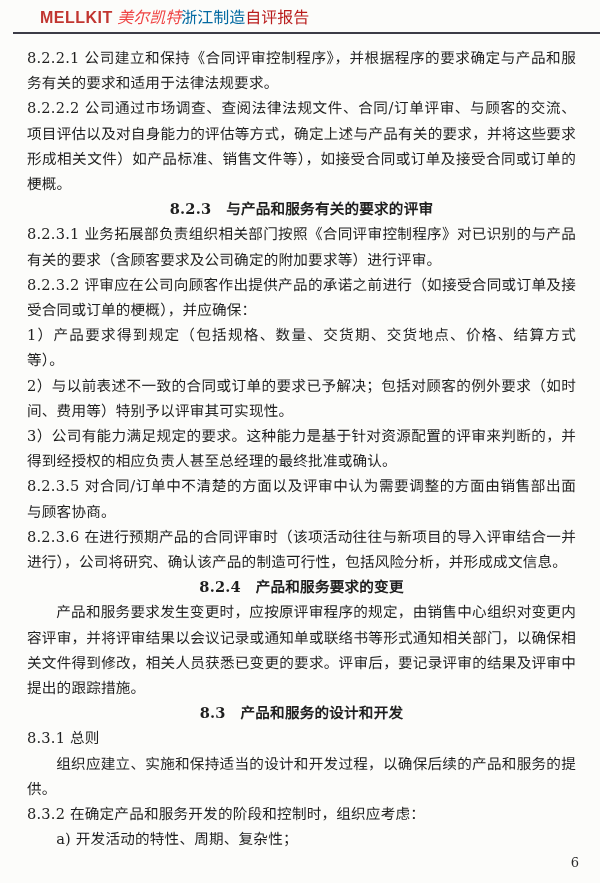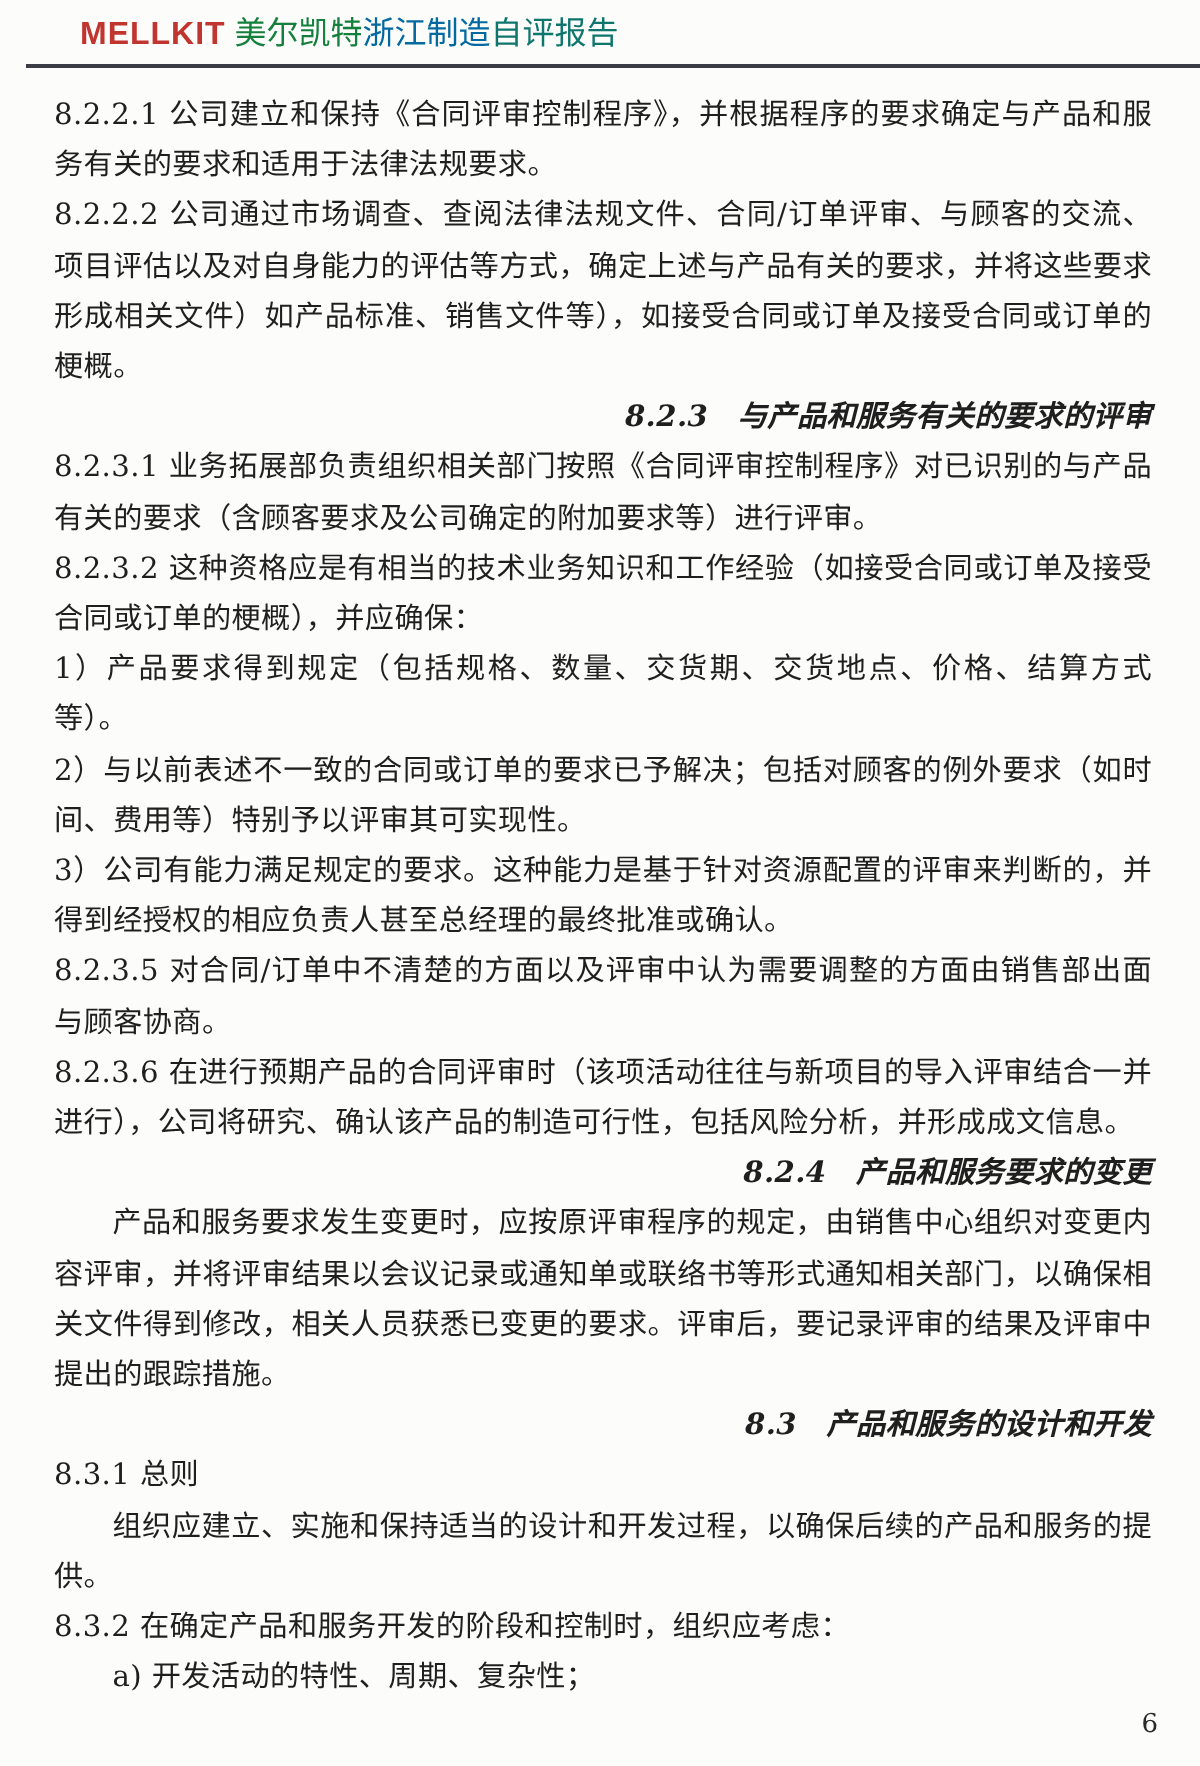--- a/index.html
+++ b/index.html
@@ -44,22 +44,21 @@
     letter-spacing: 0.2px;
     line-height: 25.2px;
     color: #1f1f1f;
     text-align: justify;
   }
   .document-body p {
     margin: 0;
   }
   p.heading {
     font-weight: bold;
-    text-align: right;
-    font-style: italic;
+    text-align: center;
   }
   p.indent {
     text-indent: 2em;
   }
   p.inset {
     padding-left: 2em;
     text-align: left;
   }
   
   .page-number {
@@ -70,31 +69,31 @@
     color: #2a2a2a;
   }
 </style>
 </head>
 <body>
 
 <div class="page">
 
   <header class="report-header">
     <div class="header-line">
-      <span class="brand" style="color: rgb(193, 53, 48);">MELLKIT</span><span style="color: #15803d;"> 美尔凯特</span><span style="color: #0369a1;">浙江制造</span><span style="color: #0f766e;">自评报告</span>
+      <span class="brand" style="color: rgb(193, 53, 48);">MELLKIT</span><span style="color: #ef4444; font-style: italic;"> 美尔凯特</span><span style="color: #0369a1;">浙江制造</span><span style="color: #b91c1c;">自评报告</span>
     </div>
     <div class="header-rule" style="background: rgb(60, 60, 70);"></div>
   </header>
 
   <main class="document-body">
     <p class="body">8.2.2.1 公司建立和保持《合同评审控制程序》，并根据程序的要求确定与产品和服务有关的要求和适用于法律法规要求。</p>
     <p class="body">8.2.2.2 公司通过市场调查、查阅法律法规文件、合同/订单评审、与顾客的交流、项目评估以及对自身能力的评估等方式，确定上述与产品有关的要求，并将这些要求形成相关文件）如产品标准、销售文件等），如接受合同或订单及接受合同或订单的梗概。</p>
     <p class="heading">8.2.3　与产品和服务有关的要求的评审</p>
     <p class="body">8.2.3.1 业务拓展部负责组织相关部门按照《合同评审控制程序》对已识别的与产品有关的要求（含顾客要求及公司确定的附加要求等）进行评审。</p>
-    <p class="body">8.2.3.2 这种资格应是有相当的技术业务知识和工作经验（如接受合同或订单及接受合同或订单的梗概），并应确保：</p>
+    <p class="body">8.2.3.2 评审应在公司向顾客作出提供产品的承诺之前进行（如接受合同或订单及接受合同或订单的梗概），并应确保：</p>
     <p class="body">1）产品要求得到规定（包括规格、数量、交货期、交货地点、价格、结算方式等）。</p>
     <p class="body">2）与以前表述不一致的合同或订单的要求已予解决；包括对顾客的例外要求（如时间、费用等）特别予以评审其可实现性。</p>
     <p class="body">3）公司有能力满足规定的要求。这种能力是基于针对资源配置的评审来判断的，并得到经授权的相应负责人甚至总经理的最终批准或确认。</p>
     <p class="body">8.2.3.5 对合同/订单中不清楚的方面以及评审中认为需要调整的方面由销售部出面与顾客协商。</p>
     <p class="body">8.2.3.6 在进行预期产品的合同评审时（该项活动往往与新项目的导入评审结合一并进行），公司将研究、确认该产品的制造可行性，包括风险分析，并形成成文信息。</p>
     <p class="heading">8.2.4　产品和服务要求的变更</p>
     <p class="indent">产品和服务要求发生变更时，应按原评审程序的规定，由销售中心组织对变更内容评审，并将评审结果以会议记录或通知单或联络书等形式通知相关部门，以确保相关文件得到修改，相关人员获悉已变更的要求。评审后，要记录评审的结果及评审中提出的跟踪措施。</p>
     <p class="heading">8.3　产品和服务的设计和开发</p>
     <p class="body">8.3.1 总则</p>
     <p class="indent">组织应建立、实施和保持适当的设计和开发过程，以确保后续的产品和服务的提供。</p>

